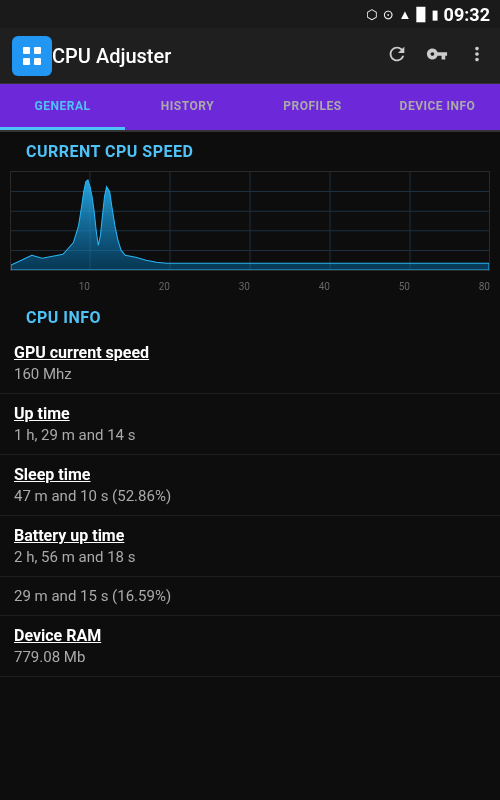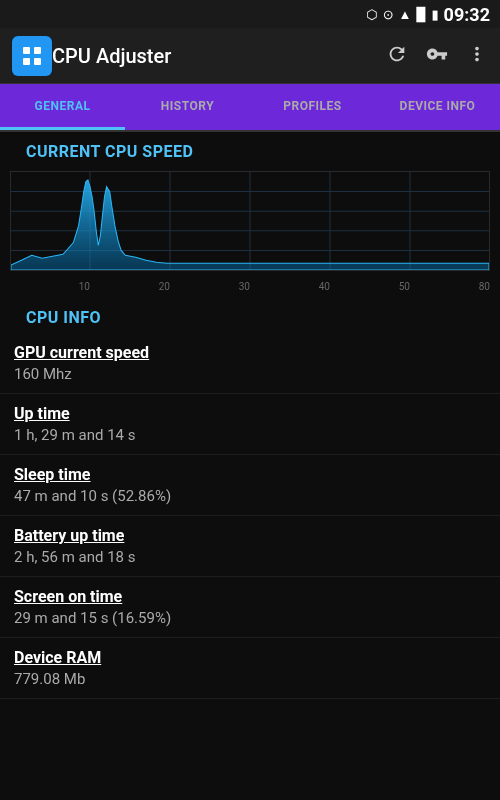--- a/index.html
+++ b/index.html
@@ -268,21 +268,20 @@
       <div class="info-label">Sleep time</div>
       <div class="info-value">47 m and 10 s (52.86%)</div>
     </div>
 
     <div class="info-item">
       <div class="info-label">Battery up time</div>
       <div class="info-value">2 h, 56 m and 18 s</div>
     </div>
 
     <div class="info-item">
-      <div class="info-label">Screen on time</div>
       <div class="info-value">29 m and 15 s (16.59%)</div>
     </div>
 
     <div class="info-item">
       <div class="info-label">Device RAM</div>
       <div class="info-value">779.08 Mb</div>
     </div>
   </div>
 
 </div>

